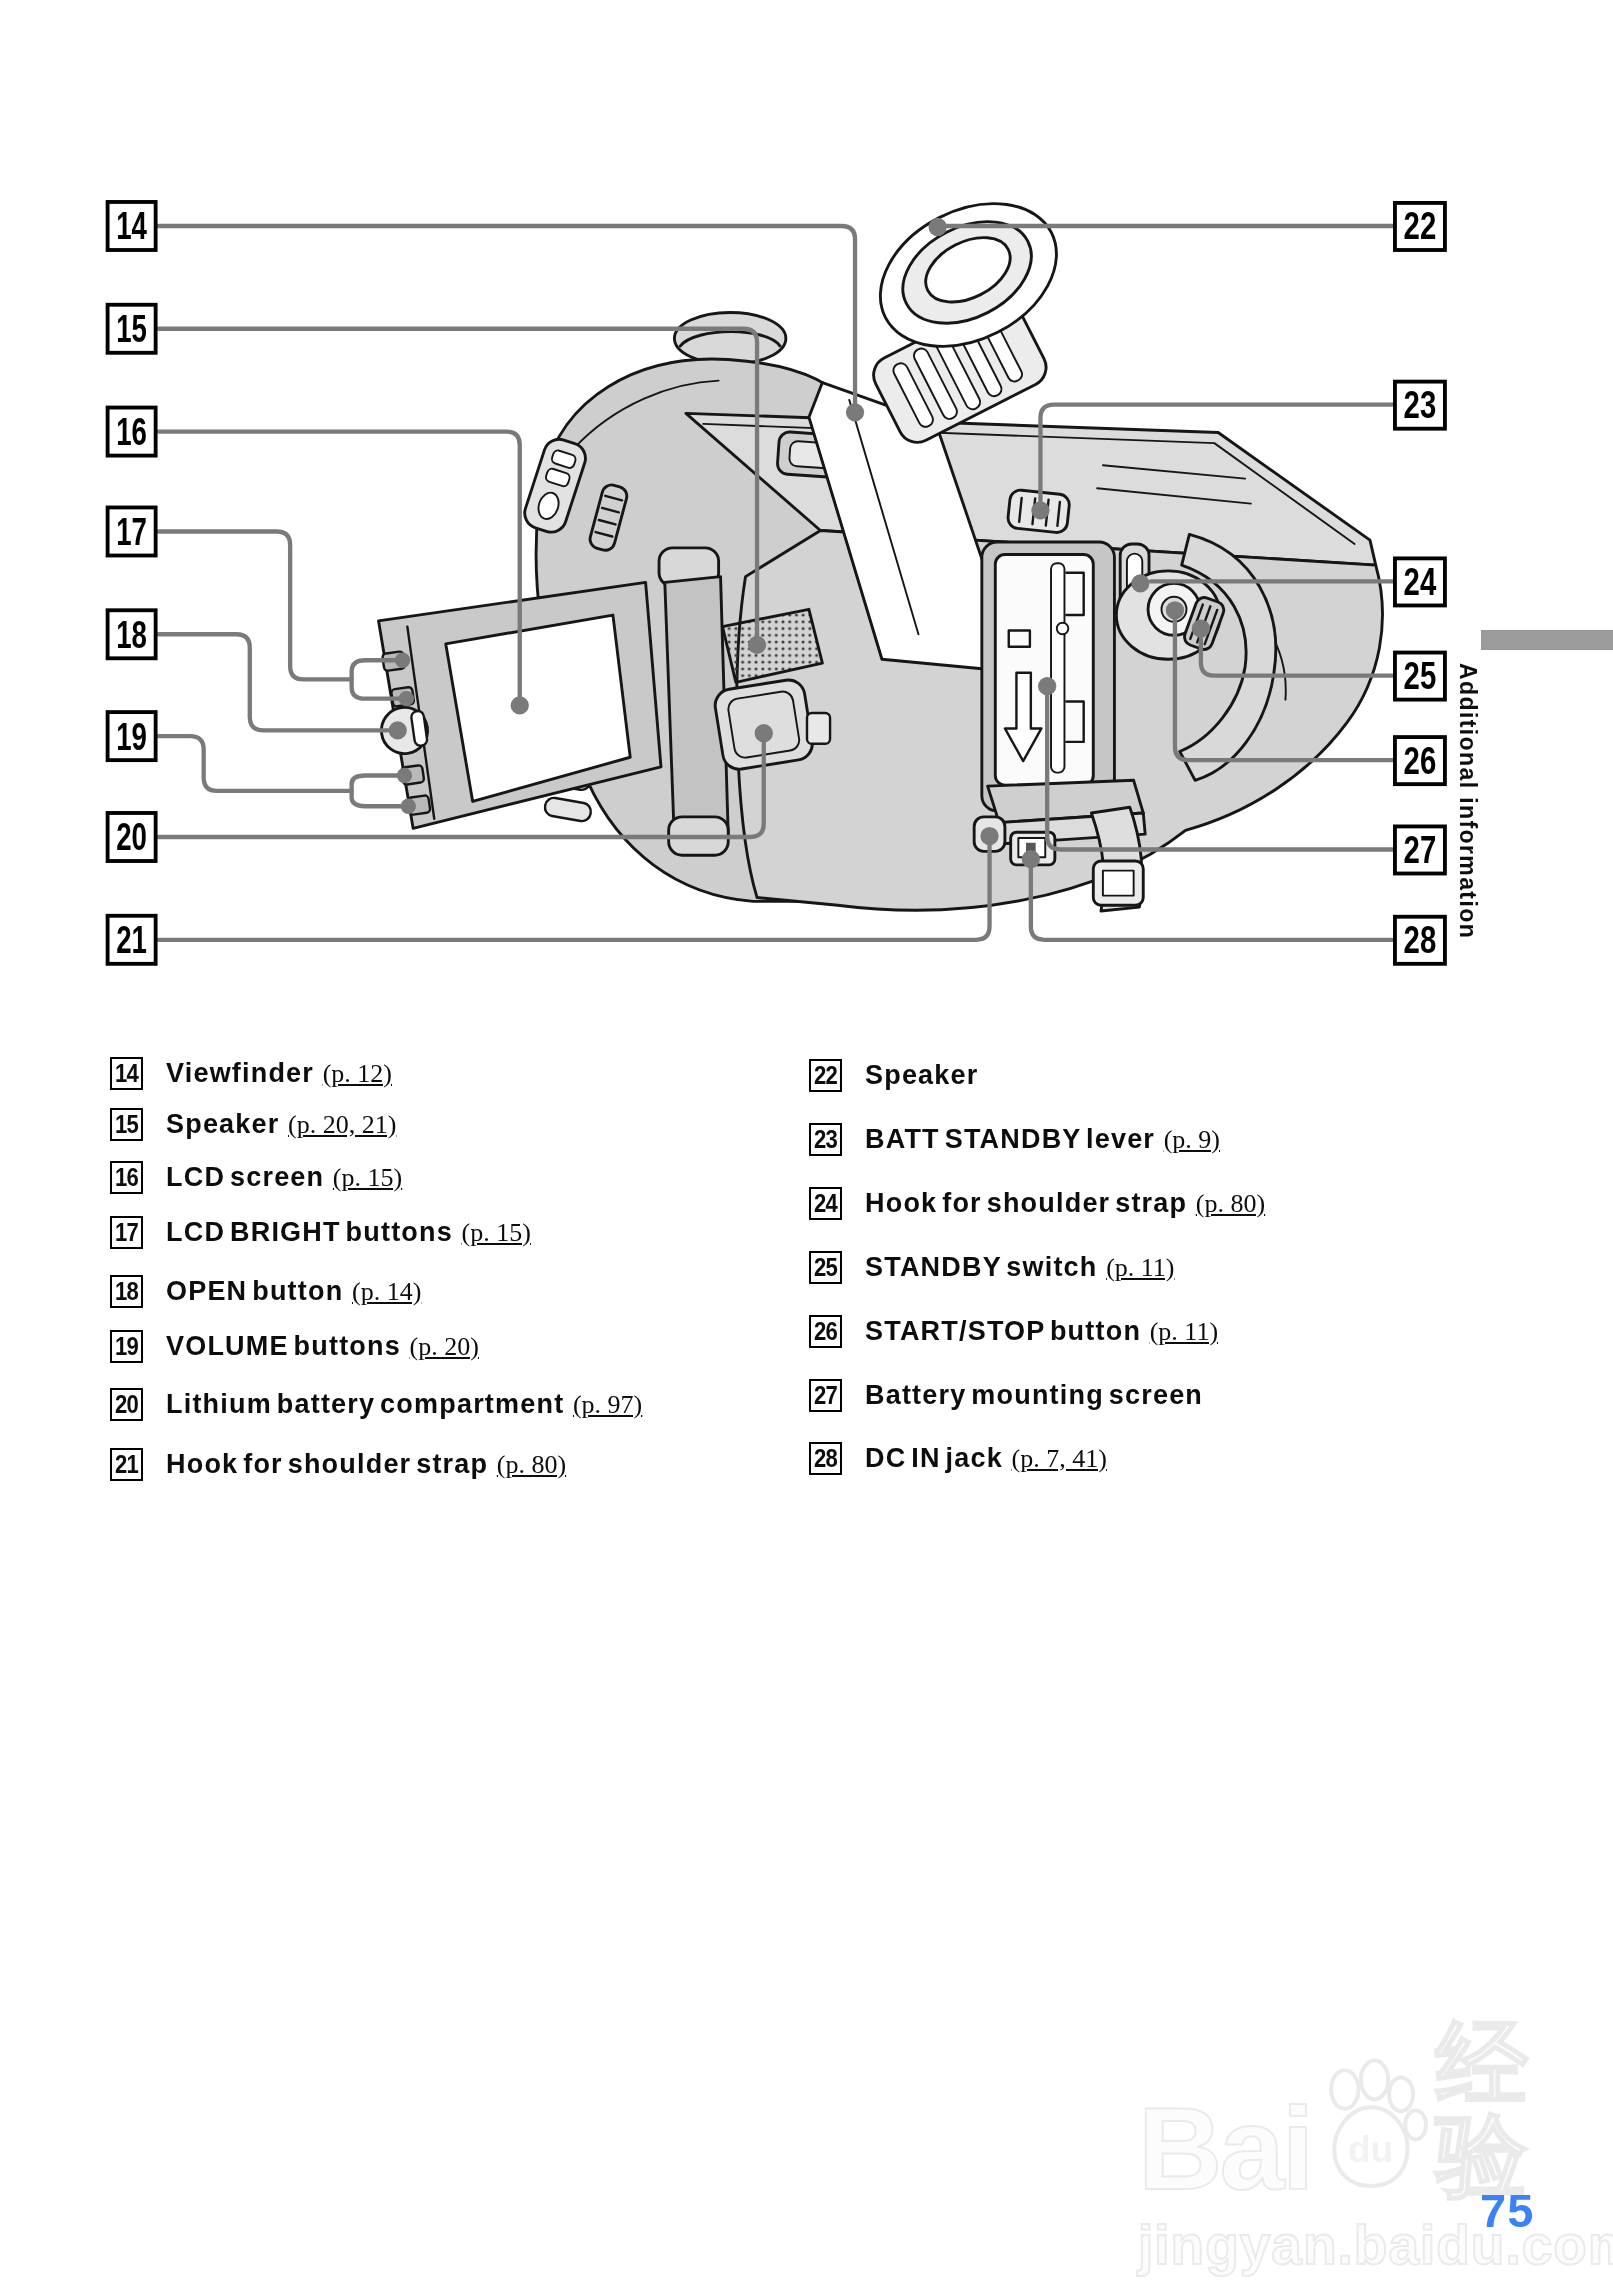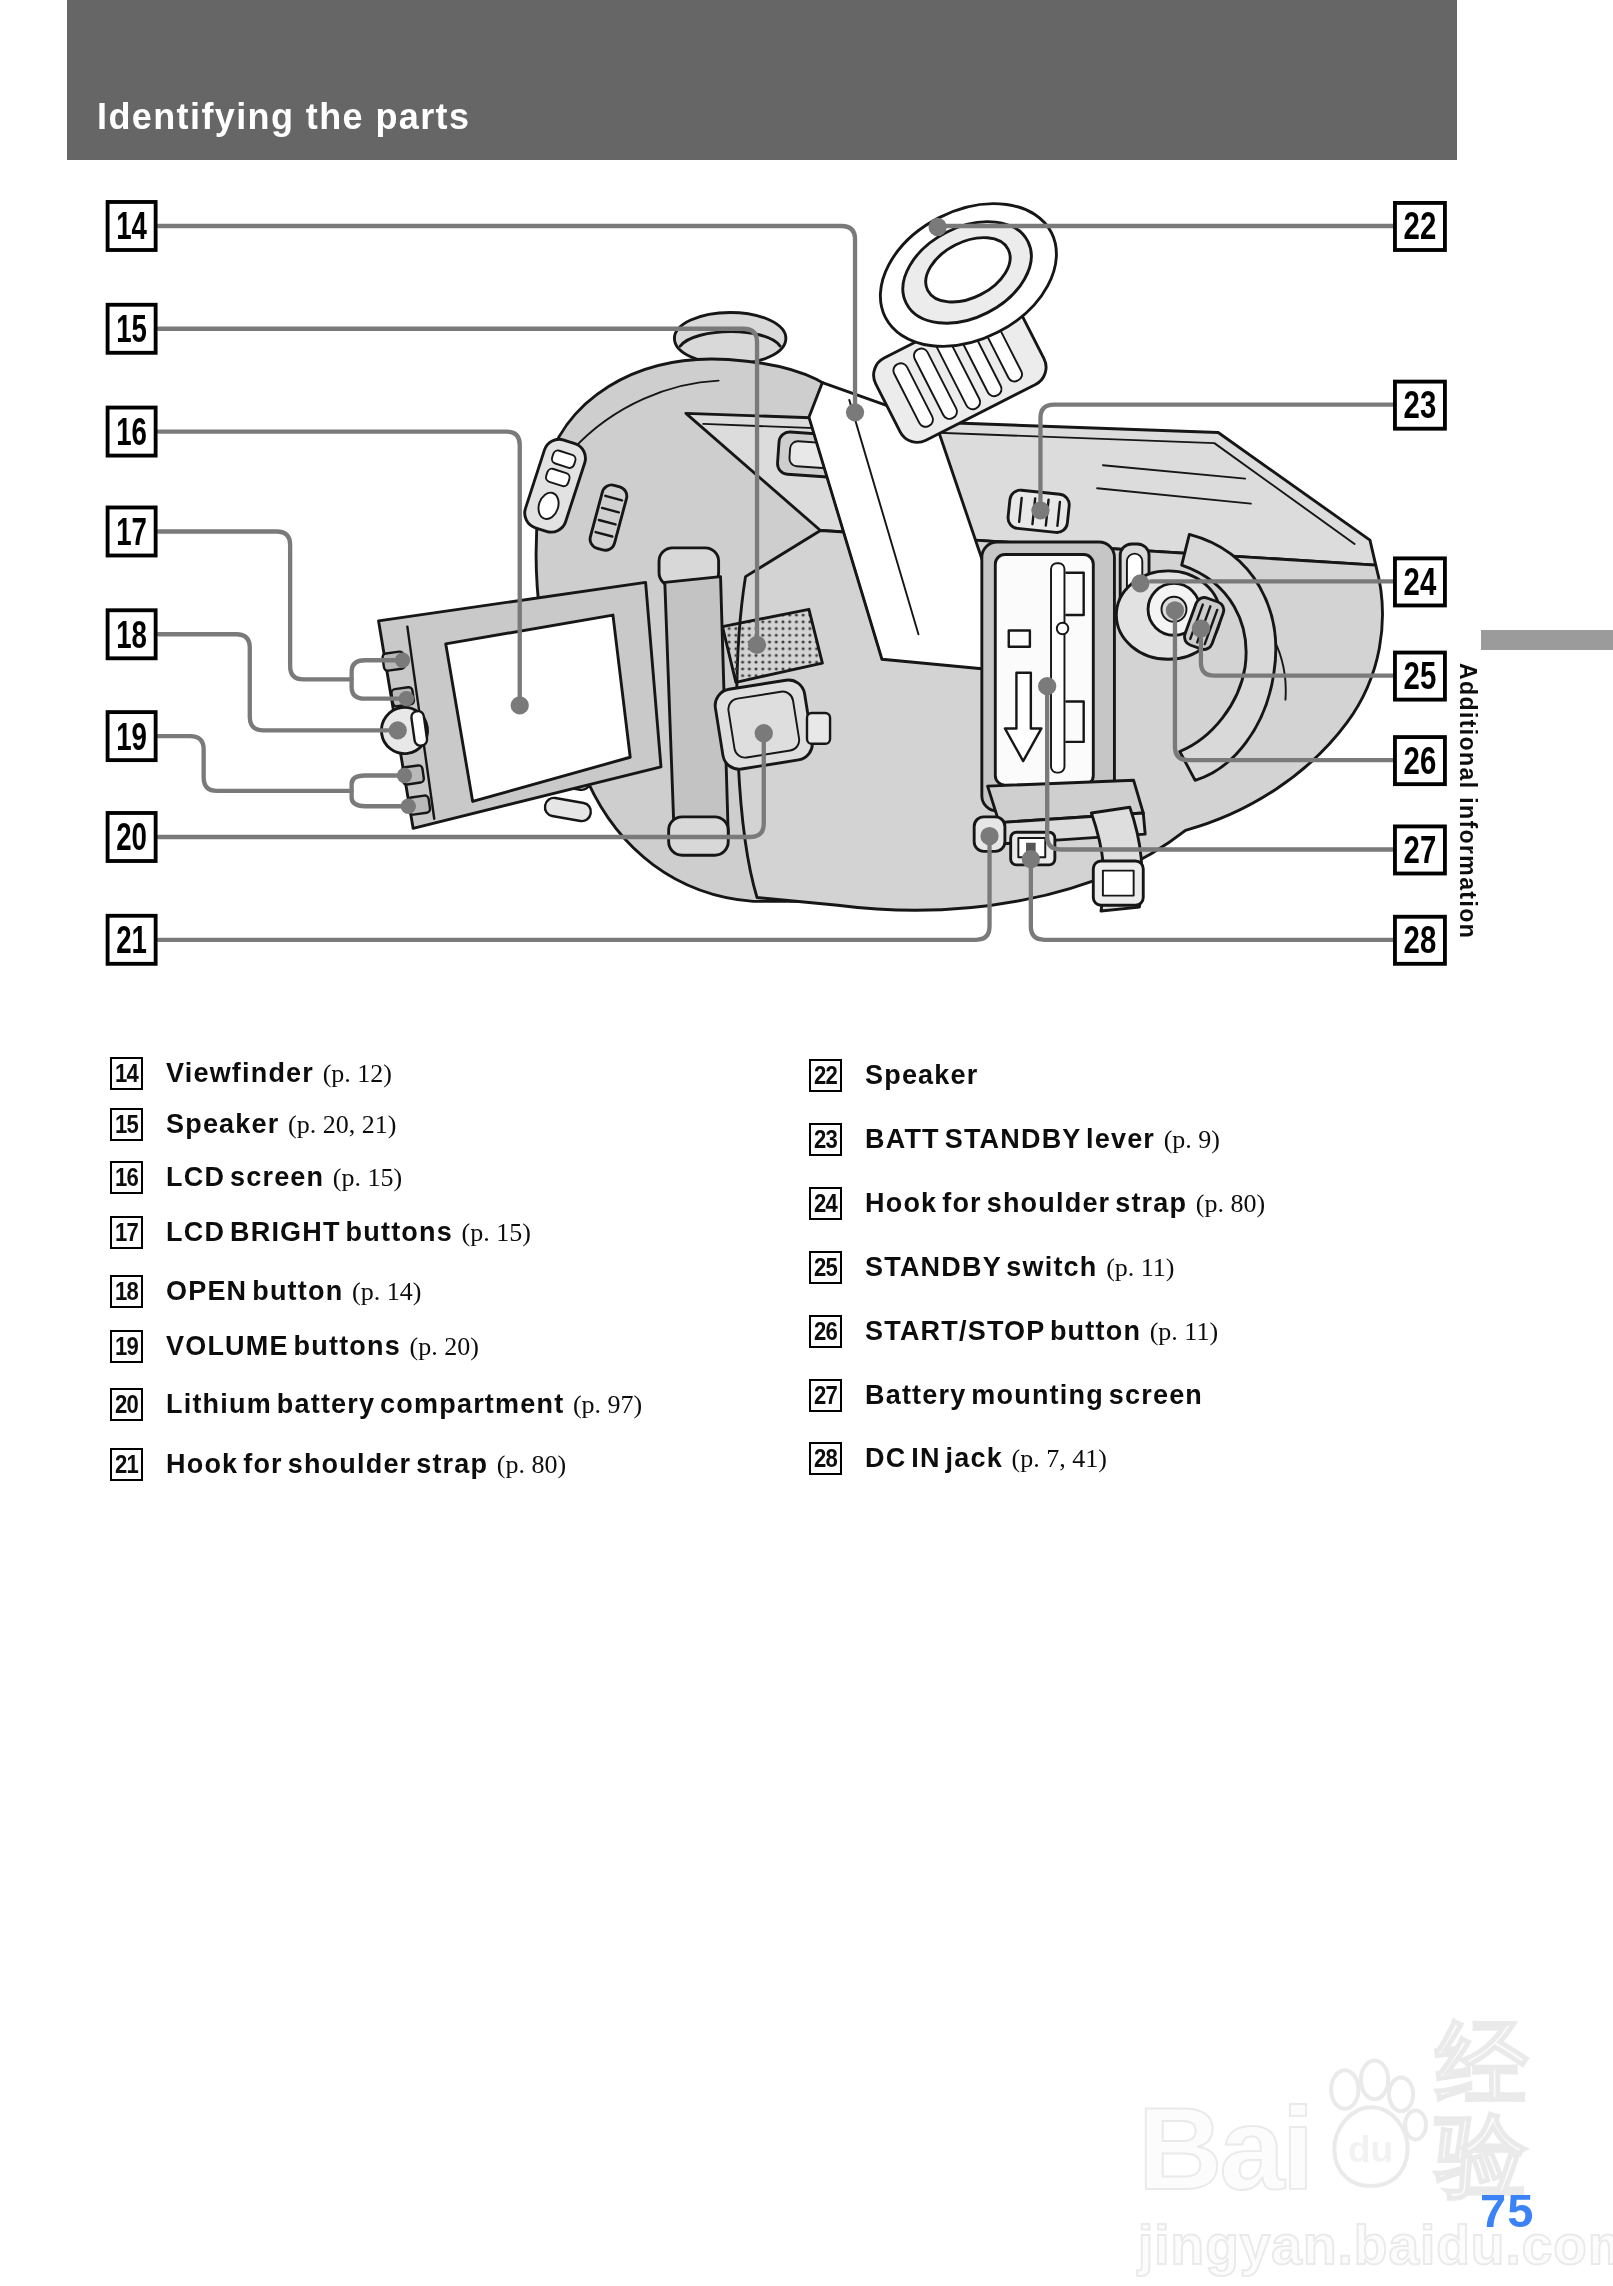--- a/index.html
+++ b/index.html
@@ -15,39 +15,36 @@
   .tabbar{position:absolute;left:1481px;top:630px;width:133px;height:20px;background:#9b9b9b;}
   .sidelabel{position:absolute;left:1481px;top:663px;transform-origin:0 0;transform:rotate(90deg);
         font-size:23px;font-weight:bold;letter-spacing:1.4px;white-space:nowrap;color:#0d0d0d;}
   
   .plist{position:absolute;left:0;top:0;width:0;height:0;}
   .prow{position:absolute;display:flex;align-items:center;height:35px;white-space:nowrap;}
   .nbox{display:inline-flex;align-items:center;justify-content:center;flex:0 0 auto;
         width:29px;height:29px;border:2.9px solid #000;font-size:26px;font-weight:bold;}
   .nbox .nd{display:inline-block;transform:scaleX(.85);letter-spacing:-1px;}
   .pname{margin-left:23px;font-size:27px;font-weight:bold;letter-spacing:1.2px;word-spacing:-3.8px;}
-  .pref{margin-left:8.6px;font-size:26px;font-family:"Liberation Serif",serif;font-weight:normal;}
+  .pref{margin-left:8.6px;font-size:26px;font-family:"Liberation Serif",serif;font-weight:normal;text-decoration:underline;}
   
   .wm{position:absolute;left:1138px;top:2017px;width:452px;color:#fcfcfc;
       -webkit-text-stroke:1.9px #eaeaea;}
   .wm .r1{display:flex;align-items:flex-end;}
   .wm .bai{font-size:117px;font-weight:bold;letter-spacing:-2.9px;line-height:1;}
   .wm .jy{font-size:92px;font-weight:bold;line-height:1;margin-left:3.8px;margin-bottom:5.8px;}
   .wm .r2{font-size:55px;font-weight:bold;letter-spacing:1px;margin-top:5.8px;}
   .pageno{position:absolute;left:1480px;top:2183px;font-size:47px;font-weight:600;color:#3b82f6;
       -webkit-text-stroke:0;letter-spacing:1px;}
 </style>
 </head>
 <body>
 
 <div class="page">
 
-  <div class="band">
-    <span class="title">Identifying the parts</span>
-  </div>
 
   <svg class="diagram" width="1614" height="1038" viewBox="0 0 1680 1080">
     <defs>
       <pattern id="spk" width="7" height="7" patternUnits="userSpaceOnUse">
         <circle cx="3" cy="3" r="1.6" fill="#3a3a3a"></circle>
       </pattern>
     </defs>
 
     <g stroke="#161616" stroke-width="3" fill="none" stroke-linejoin="round" stroke-linecap="round">
 

